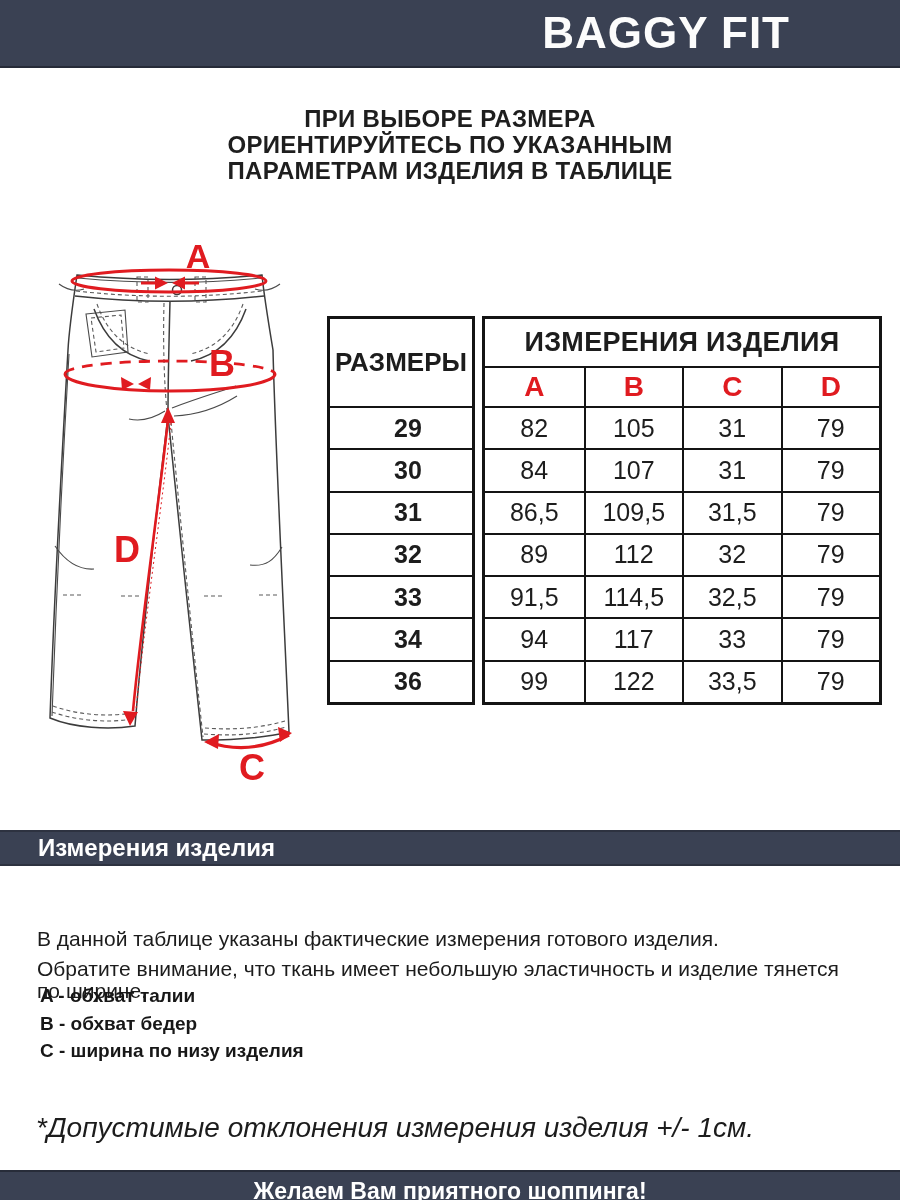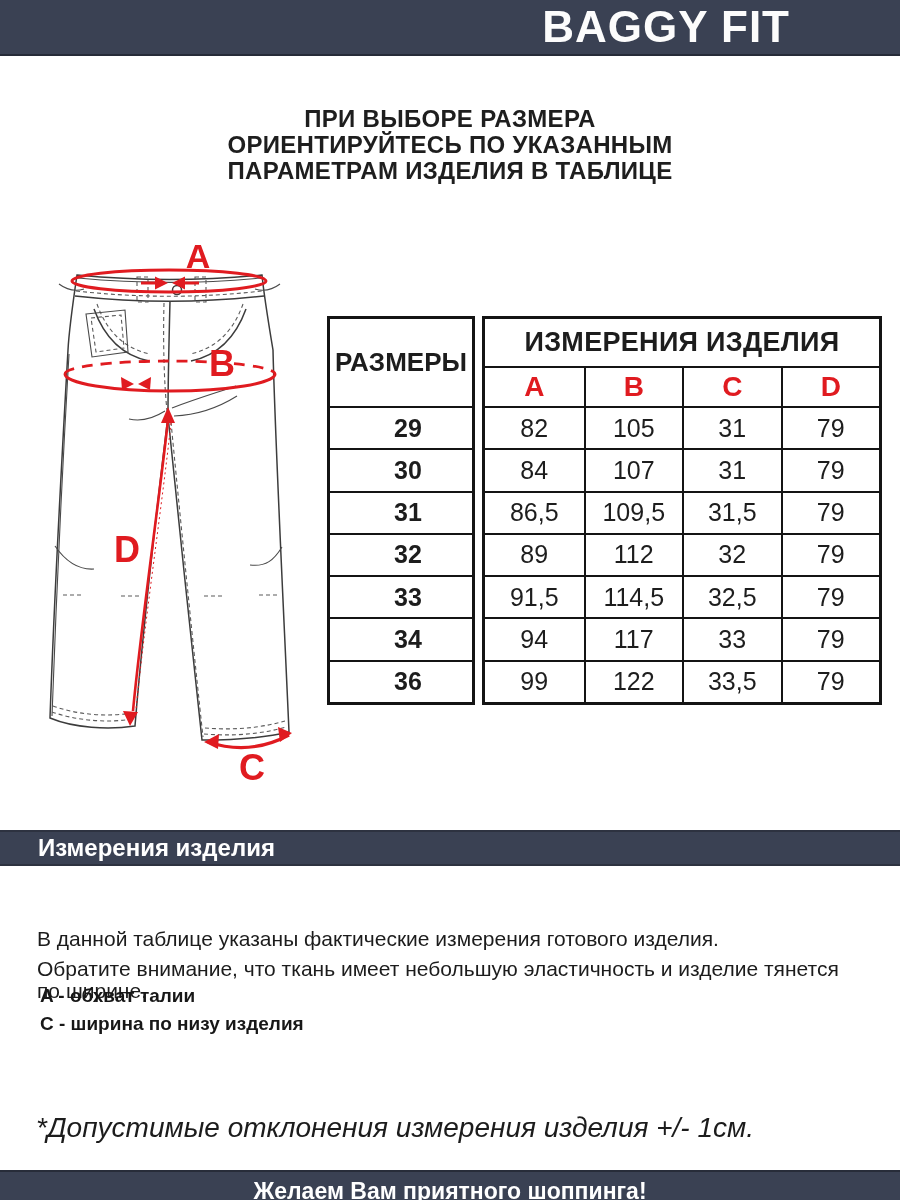--- a/index.html
+++ b/index.html
@@ -7,21 +7,21 @@
   body {
     position:relative;
     width:900px; height:1200px;
     background:#ffffff;
     font-family:"Liberation Sans", sans-serif;
     color:#1d1d1d;
     overflow:hidden;
   }
   
   .top-bar {
-    position:absolute; left:0; top:0; width:900px; height:56px;
+    position:absolute; left:0; top:0; width:900px; height:68px;
     background:#3a4153;
     border-bottom:2px solid #262b38;
     display:flex; align-items:center; justify-content:flex-end;
     padding-right:110px;
   }
   .brand {
     color:#fcfcfc; font-size:44px; font-weight:bold; letter-spacing:1px;
   }
   
   .intro {
@@ -245,20 +245,21 @@
 </div>
 
 <div class="body-text">
   <p>В данной таблице указаны фактические измерения готового изделия.</p>
   <p>Обратите внимание, что ткань имеет небольшую эластичность и изделие тянется
 по ширине.</p>
 </div>
 
 <div class="defs-list">
   <div>A - обхват талии</div>
+  <div>B - обхват бедер</div>
   <div>C - ширина по низу изделия</div>
 </div>
 
 <div class="note">*Допустимые отклонения измерения изделия +/- 1см.</div>
 
 <div class="bottom-bar">
   <span class="msg">Желаем Вам приятного шоппинга!</span>
 </div>
 
 </body></html>

